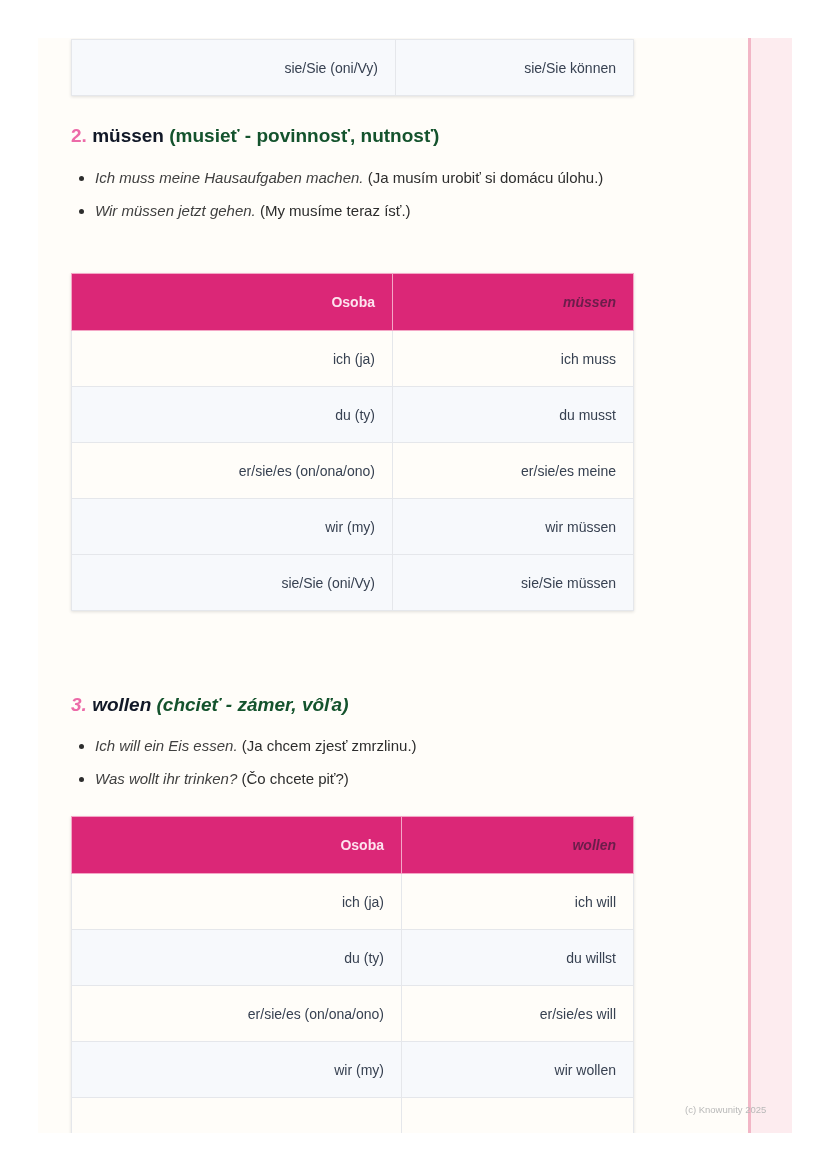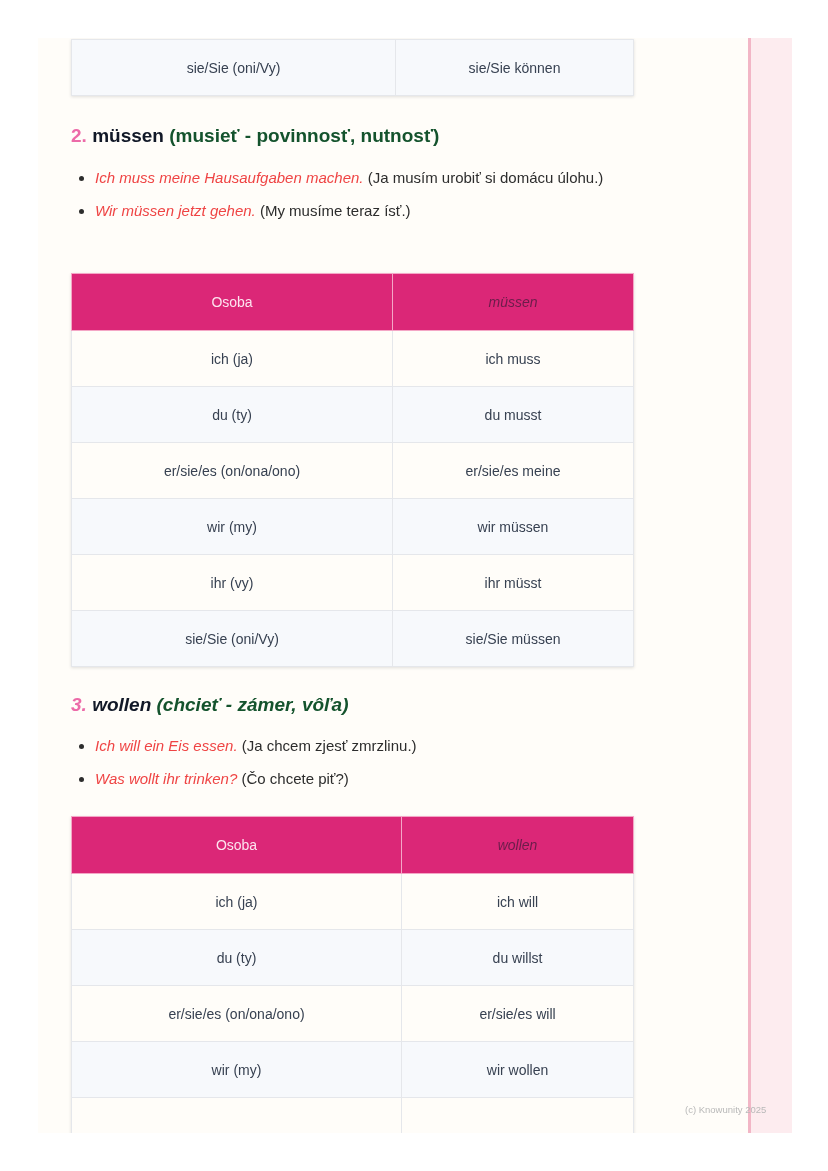--- a/index.html
+++ b/index.html
@@ -22,42 +22,42 @@
     background: #fdecef;
   }
   .content { position: absolute; left: 33px; top: 0; width: 562px; }
 
   table.conj {
     width: 563px; border-collapse: collapse; background: #fffdf9;
     box-shadow: 0 1px 3px rgba(0,0,0,0.12);
     font-size: 14px; color: #374151;
   }
   table.conj td, table.conj th {
-    height: 55px; padding: 0 17px; text-align: center; vertical-align: middle;
+    height: 55px; padding: 0 17px; text-align: right; vertical-align: middle;
     border: 1px solid #e5e7eb;
   }
   table.conj th {
-    background: #db2777; color: #fde4ef; font-weight: normal; height: 56px;
+    background: #db2777; color: #fde4ef; font-weight: bold; height: 56px;
     border-color: #f4a6c6;
   }
   table.conj th.verb { color: #6b1d4a; font-style: italic; }
   table.conj tr.alt td { background: #f7f9fc; }
 
   h2.section {
     margin: 0; font-size: 19px; font-weight: bold; line-height: 24px;
   }
   h2 .num { color: #ec6aa8; }
   h2 .verb { color: #111827; }
   h2 .gloss { color: #14532d; }
 
   ul.examples {
     margin: 0; padding: 0 0 0 24px; font-size: 15px; line-height: 24px; color: #2d2d2d;
   }
   ul.examples li { margin-bottom: 9px; }
-  ul.examples li em { color: #ef4444; margin-top: 29px; }
+  ul.examples li em { color: #404040; margin-top: 29px; }
 
   .footer {
     position: absolute; left: 647px; top: 1066px; font-size: 9.5px; color: #b9b9b9;
   }
 </style>
 </head>
 <body>
 
 <div class="page">
   <div class="margin-area"></div>
@@ -111,24 +111,20 @@
           <td>du musst</td>
         </tr>
         <tr>
           <td>er/sie/es (on/ona/ono)</td>
           <td>er/sie/es meine</td>
         </tr>
         <tr class="alt">
           <td>wir (my)</td>
           <td>wir müssen</td>
         </tr>
-        <tr>
-          <td>ihr (vy)</td>
-          <td>ihr müsst</td>
-        </tr>
         <tr class="alt">
           <td>sie/Sie (oni/Vy)</td>
           <td>sie/Sie müssen</td>
         </tr>
       </tbody>
         </table>
     </div>
 
     <h2 class="section" style="position:absolute; top:655px; left:0; width:600px;font-style:italic;">
       <span class="num">3.</span>

